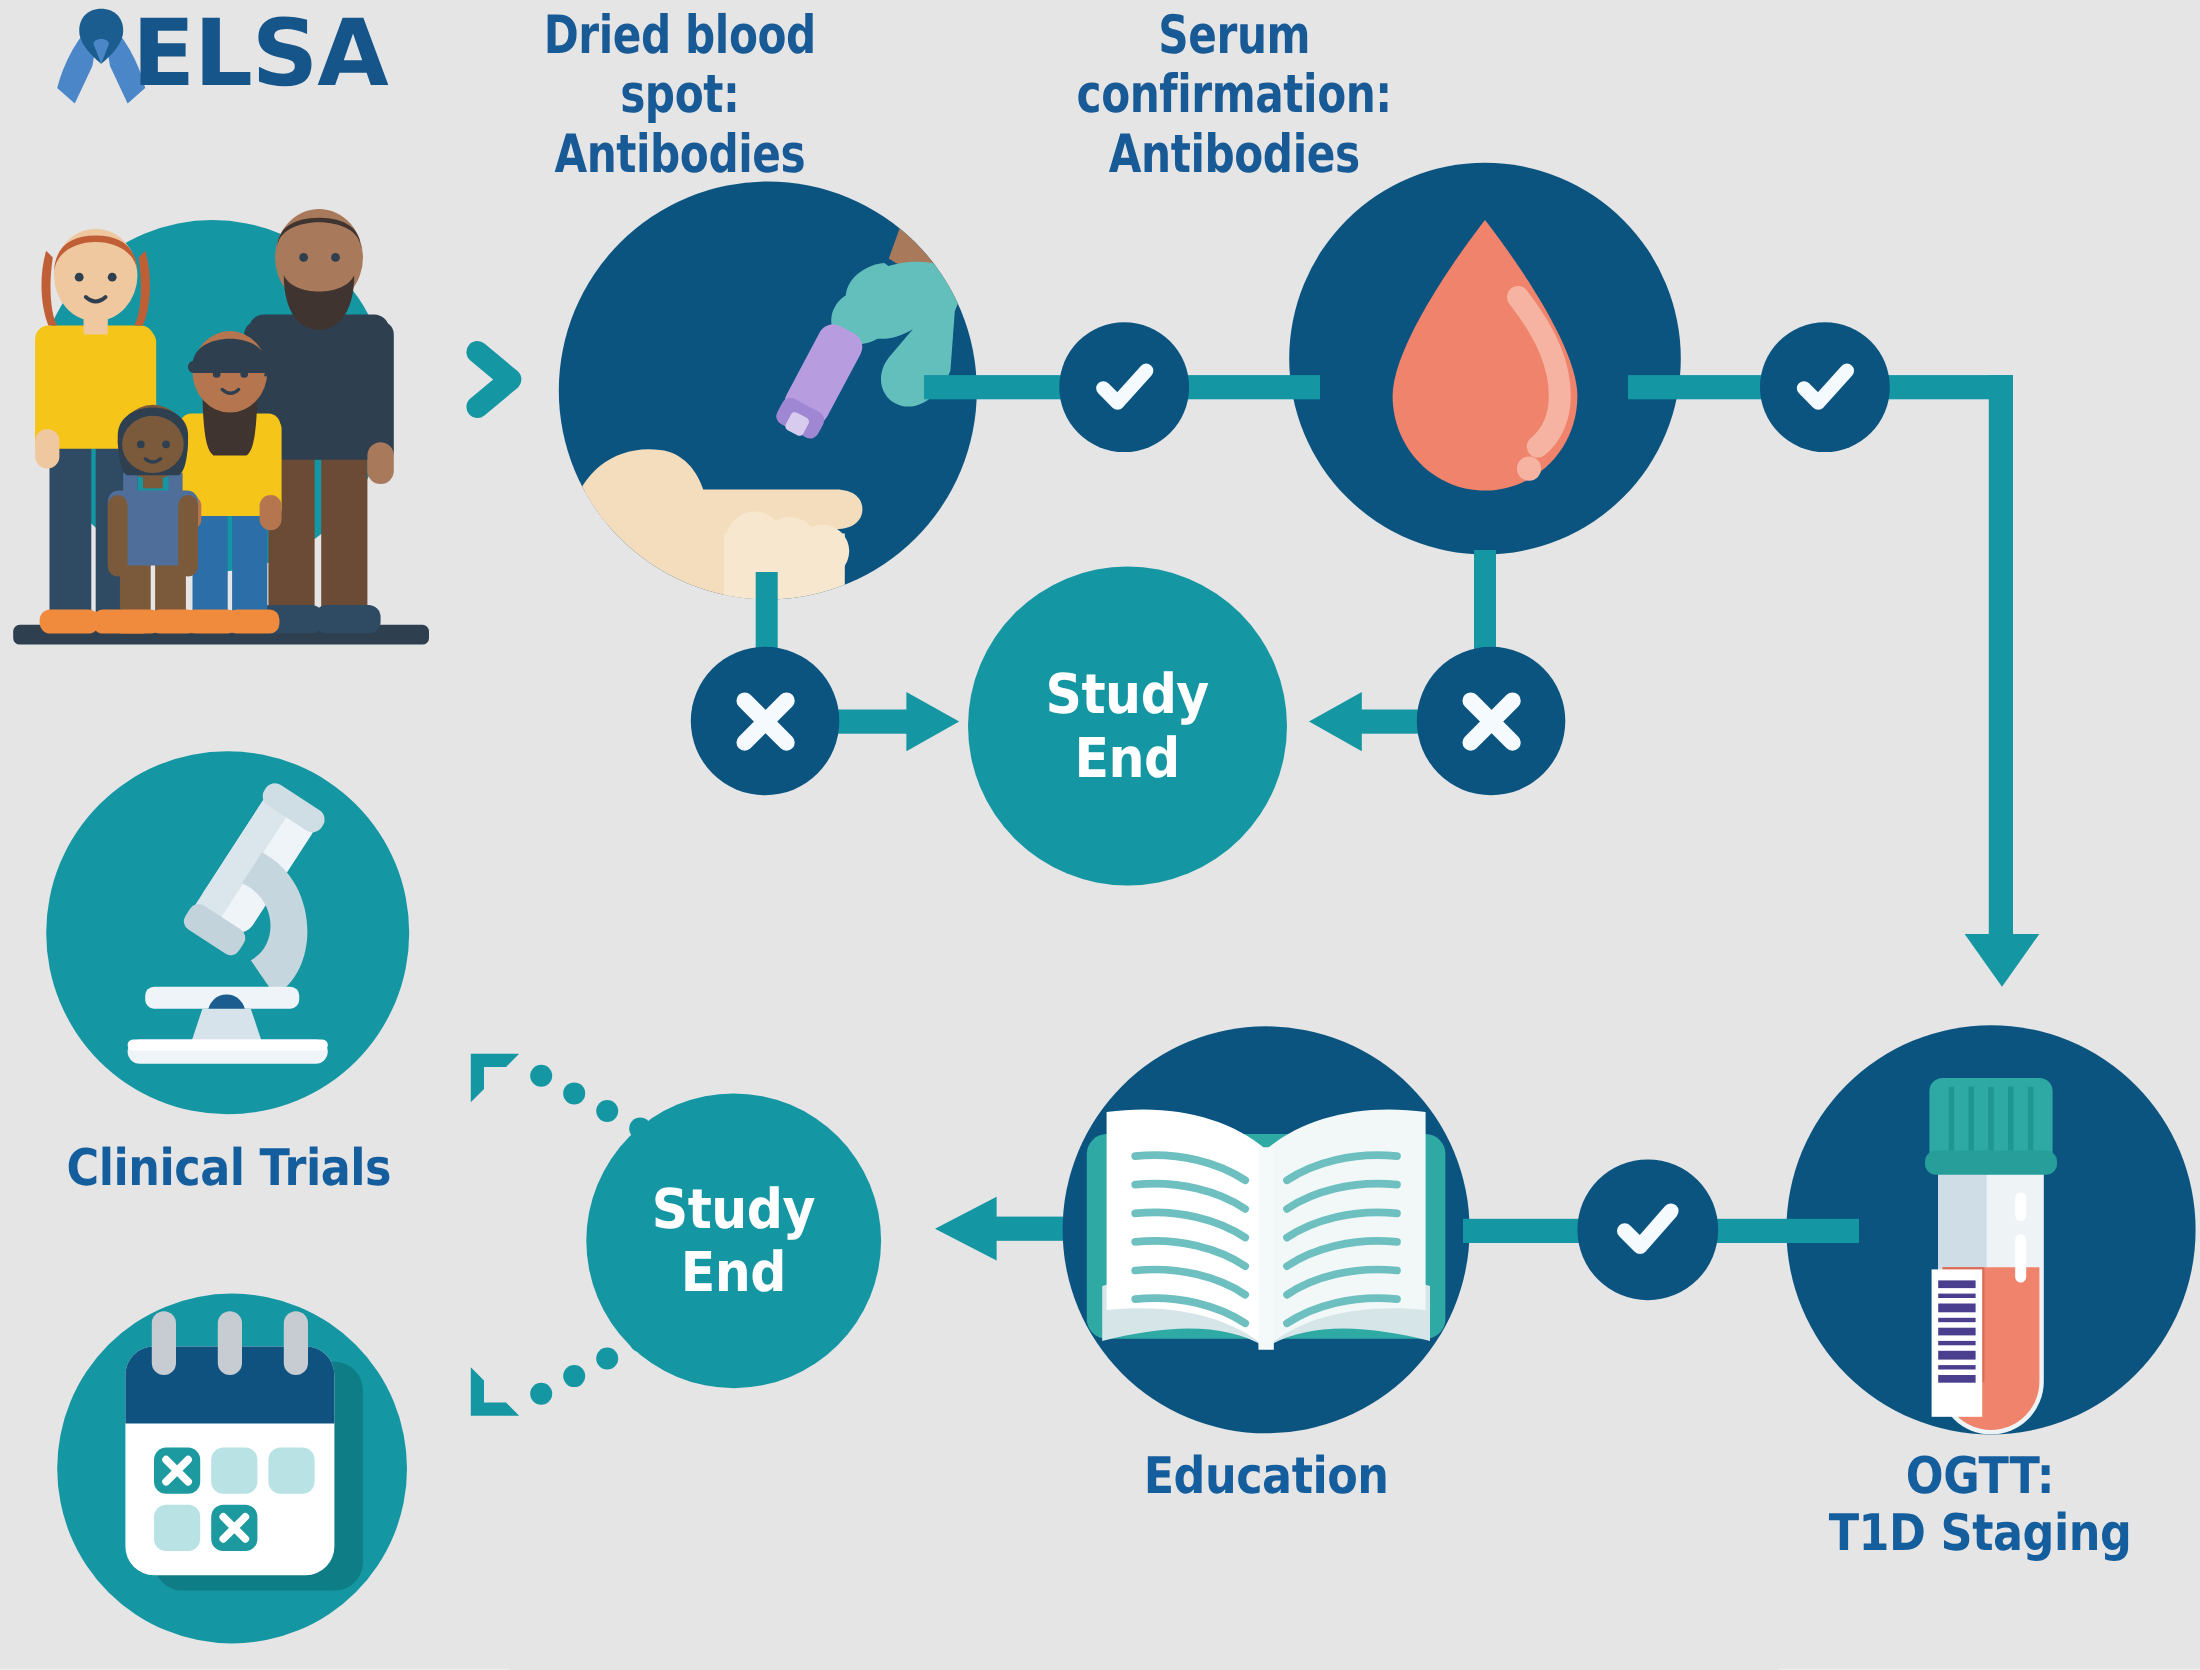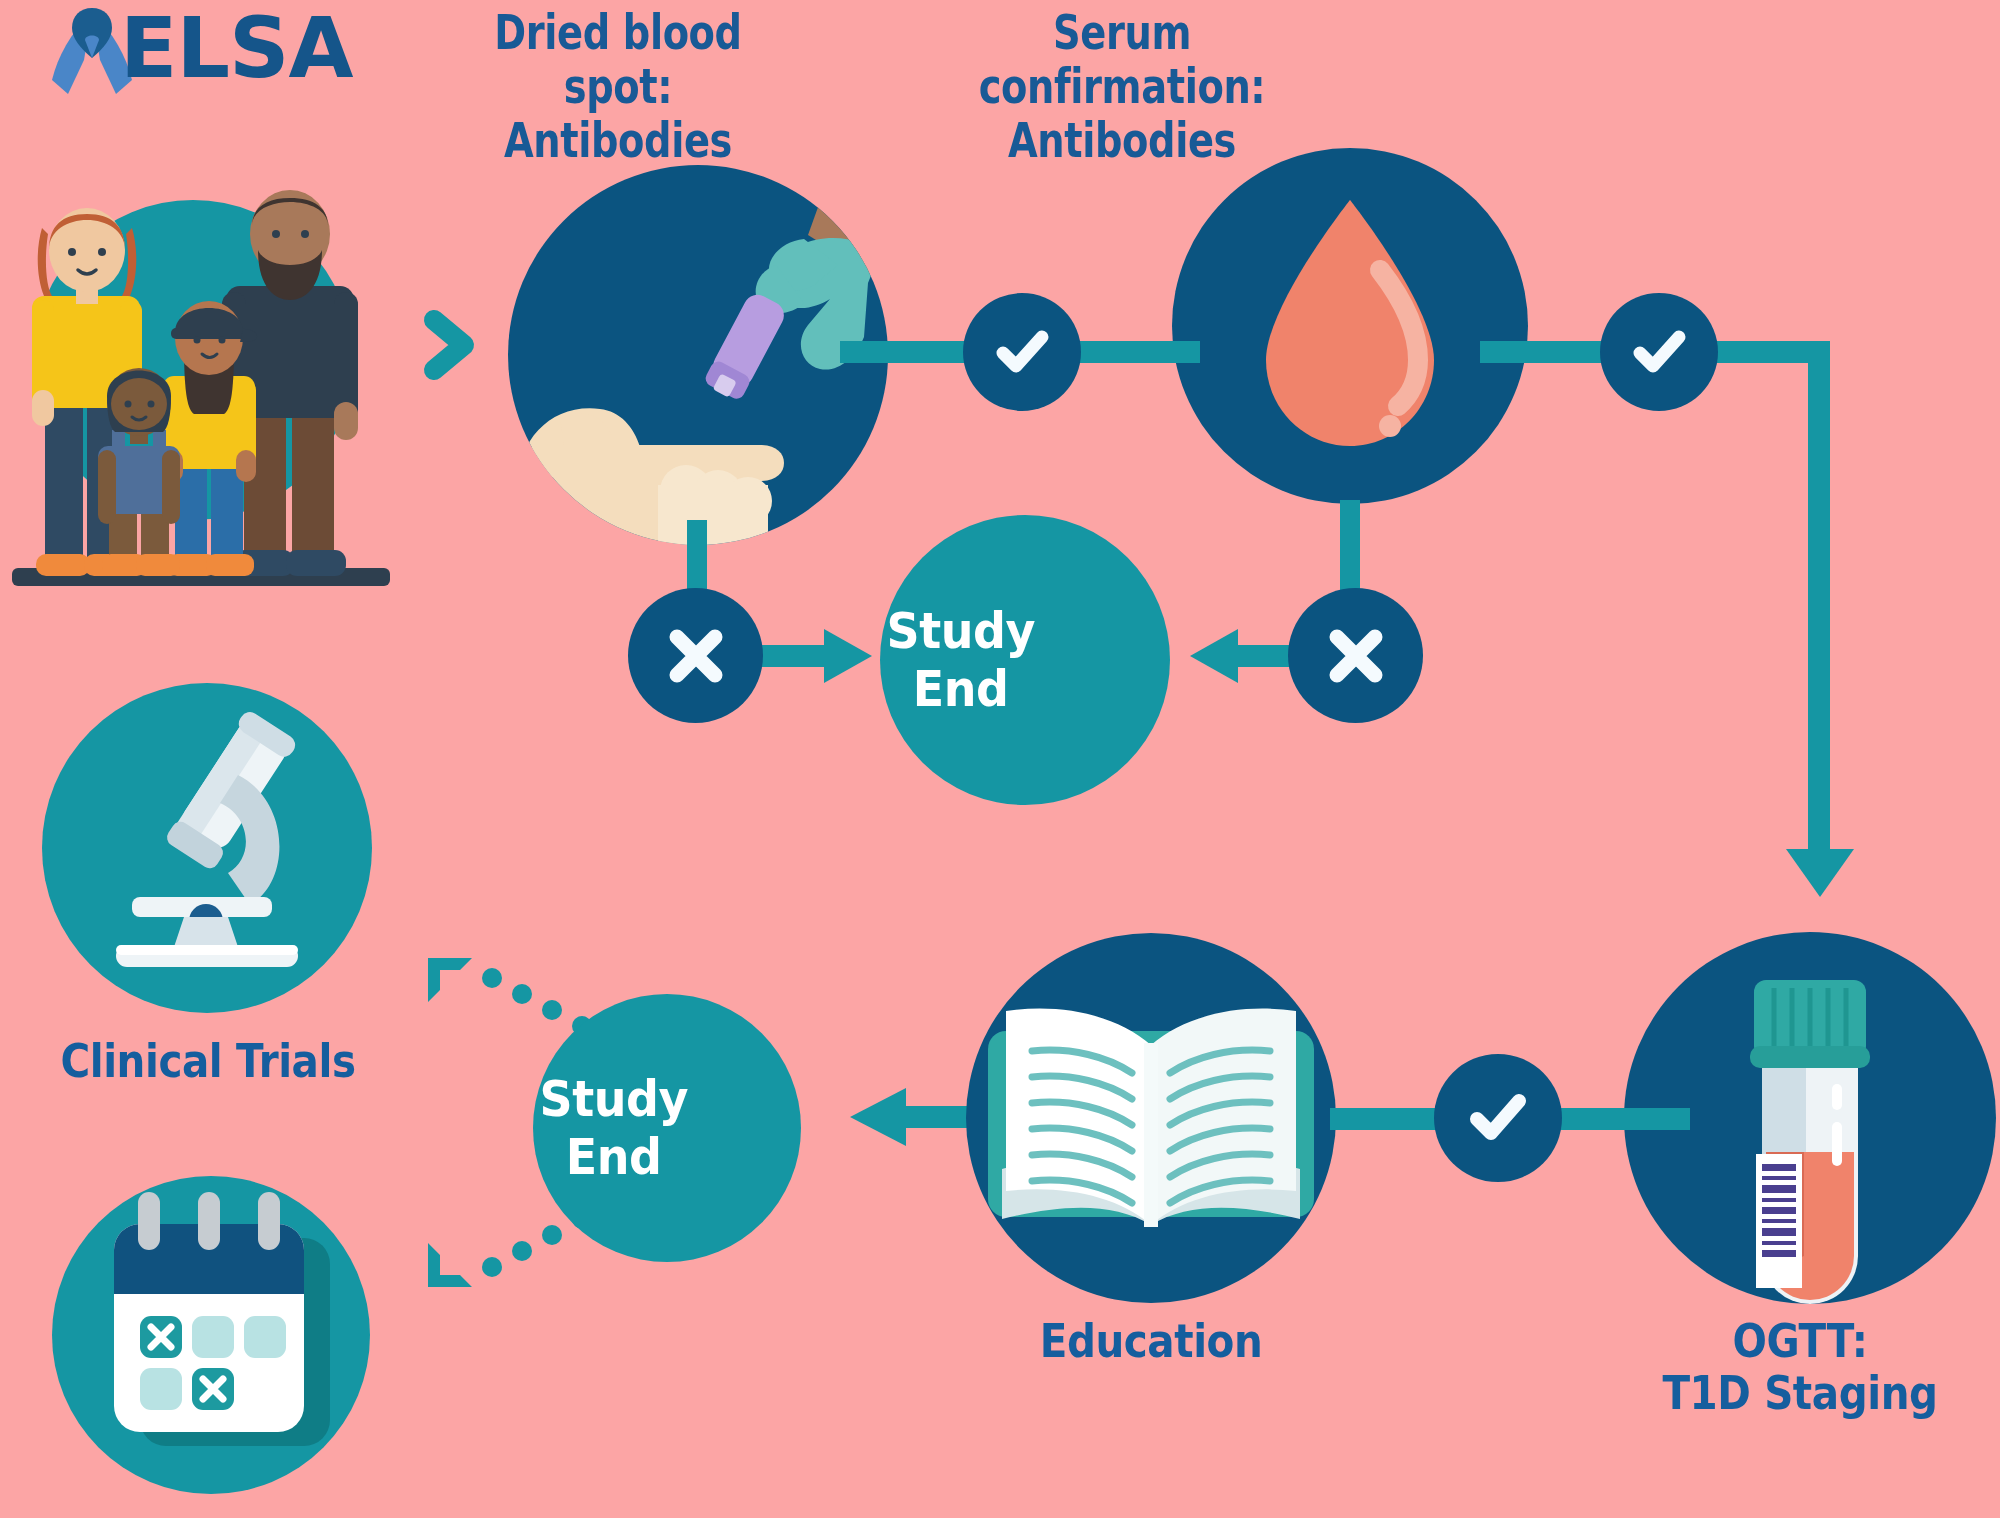--- a/index.html
+++ b/index.html
@@ -5,21 +5,21 @@
   * { box-sizing: border-box; margin: 0; padding: 0; }
   html, body {
     width: 2000px; height: 1518px;
     background: #ffffff;
     font-family: "DejaVu Sans", "Liberation Sans", sans-serif;
     overflow: hidden;
   }
   #stage {
     position: relative;
     width: 2000px; height: 1518px;
-    background: #fca5a5;
+    background: #e5e5e5;
     text-decoration: underline;
   }
   .abs { position: absolute; }
 
   
   .hdr-label {
     position: absolute;
     text-align: center;
     color: #185a96;
     font-family: "DejaVu Sans", "Liberation Sans", sans-serif;
@@ -57,21 +57,21 @@
     position: absolute;
     border-radius: 50%;
     background: #0b5480;
     display: flex; align-items: center; justify-content: center;
     z-index: 6;
   }
   .se-circle {
     position: absolute;
     border-radius: 50%;
     background: #1596a3;
-    display: flex; align-items: center; 
+    display: flex; align-items: center; justify-content: center;
     z-index: 4;
   }
 
   
   .conn { position: absolute; background: #1596a3; z-index: 2; }
 
   svg.ov { position: absolute; overflow: visible; }
 </style>
 </head>
 <body>

